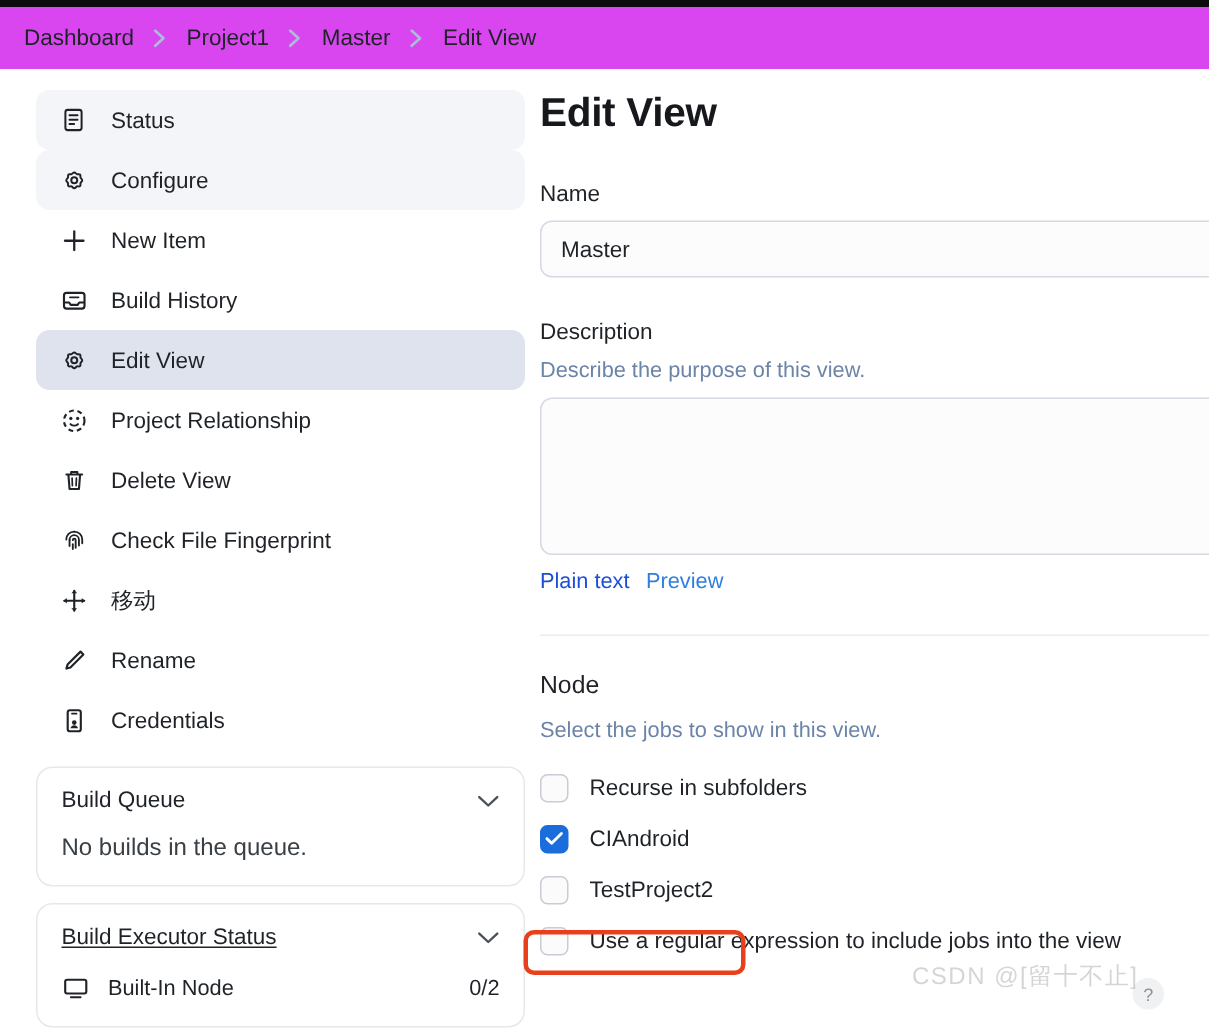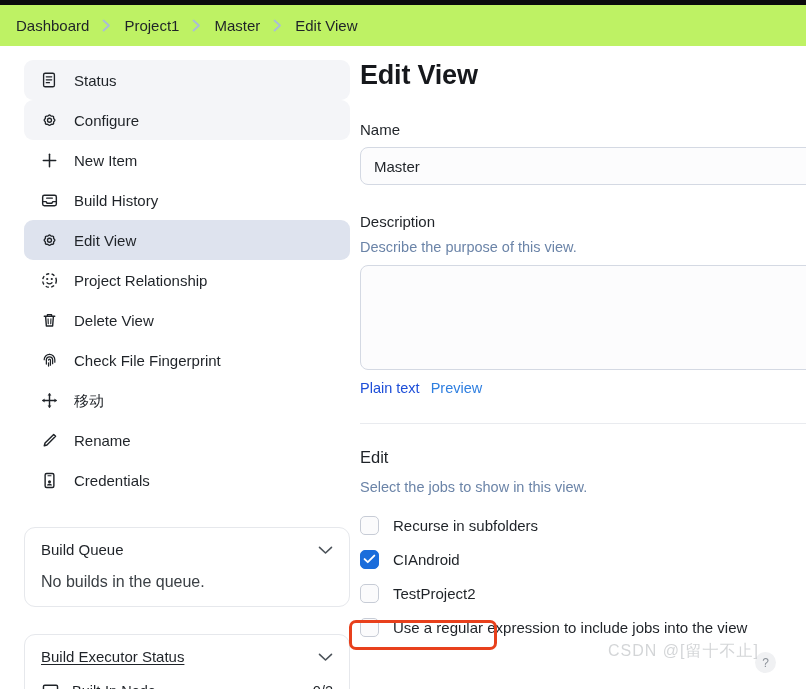--- a/index.html
+++ b/index.html
@@ -14,21 +14,21 @@
 
   
   .topbar-black {
     position: absolute; top: 0; left: 0; width: 806px; height: 5px;
     background: #0b0b0d;
   }
 
   
   .breadcrumb-bar {
     position: absolute; top: 5px; left: 0; width: 806px; height: 41px;
-    background: #bef264;
+    background: #d946ef;
     display: flex; align-items: center; padding-left: 12px;
   }
   .crumb {
     font-size: 15px; color: #1f2328; white-space: nowrap;
     padding: 2px 4px; border-radius: 4px; cursor: pointer;
   }
   .crumb-sep {
     color: #a9bdd8; font-size: 13px; margin: 0 9px 0 9px;
     user-select: none; line-height: 1;
   }
@@ -50,21 +50,21 @@
   .nav-item .ico {
     width: 22px; height: 22px; flex: 0 0 22px;
     display: flex; align-items: center; justify-content: center;
     color: #1f2328;
   }
   .nav-item .ico svg { display: block; }
   .nav-label { font-size: 15px; line-height: 1; white-space: nowrap; }
 
   
   .widget {
-    margin-top: 27px;
+    margin-top: 11px;
     border: 1px solid #e6e8ec;
     border-radius: 11px;
     background: #fff;
     padding: 13px 16px 15px 16px;
   }
   .widget-head {
     display: flex; align-items: center; justify-content: space-between;
     cursor: pointer;
   }
   .widget-title { font-size: 15px; color: #1f2328; }
@@ -373,21 +373,21 @@
     <div class="field-help">Describe the purpose of this view.</div>
     <textarea class="textarea" style=""></textarea>
 
     <div class="mode-row">
       <span class="mode-plain">Plain text</span>
       <span class="mode-preview">Preview</span>
     </div>
 
     <div class="divider"></div>
 
-    <div class="section-title">Edit</div>
+    <div class="section-title">Node</div>
     <div class="section-help">Select the jobs to show in this view.</div>
 
     <div class="cb-row">
       <span class="cbox"></span>
       <span class="cb-label">Recurse in subfolders</span>
     </div>
 
     <div class="cb-row">
       <span class="cbox checked">
         <svg width="13" height="10" viewBox="0 0 14 11">

